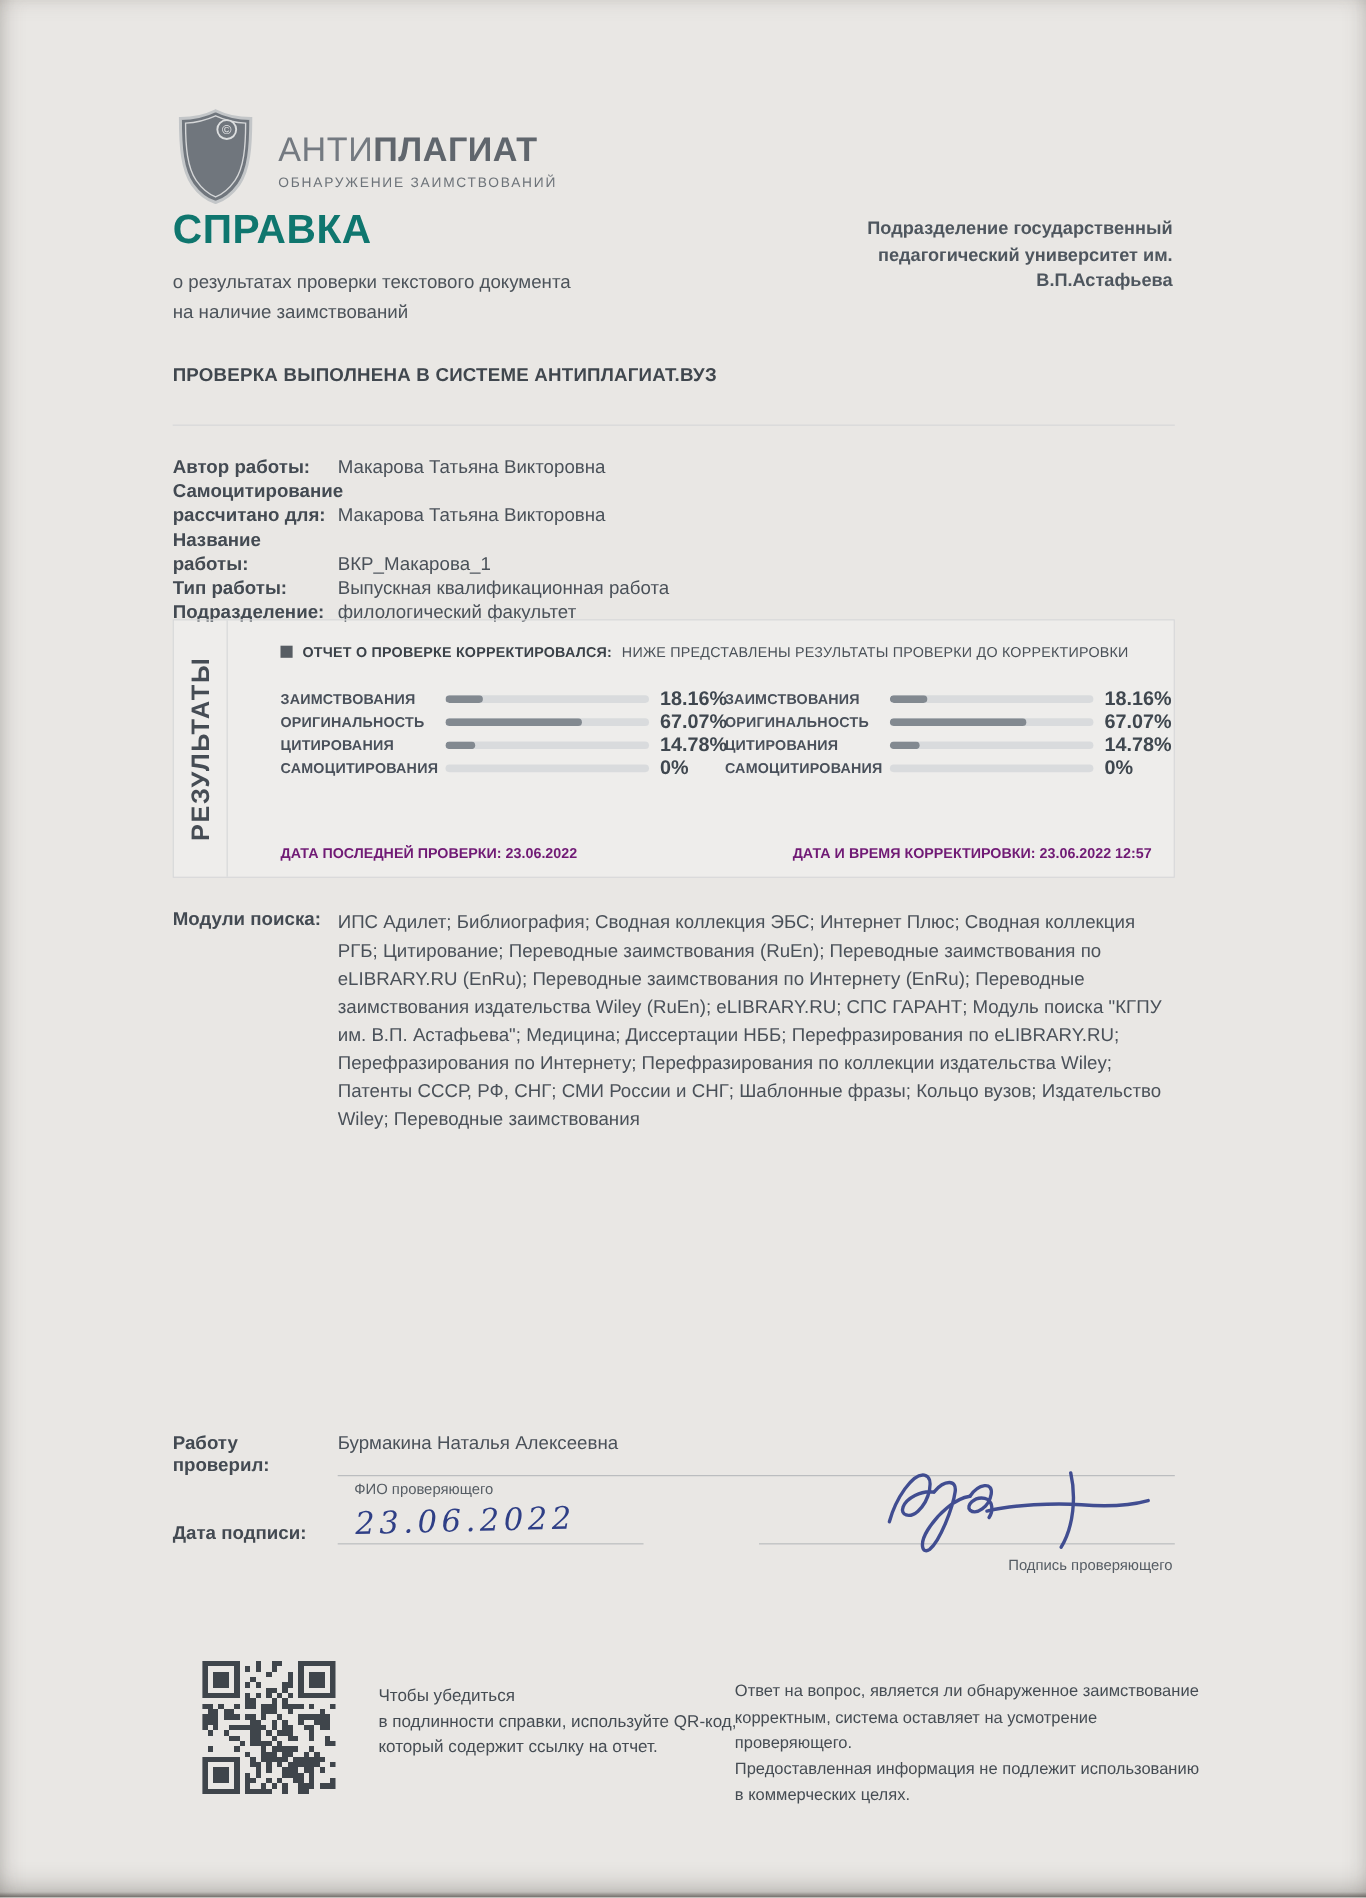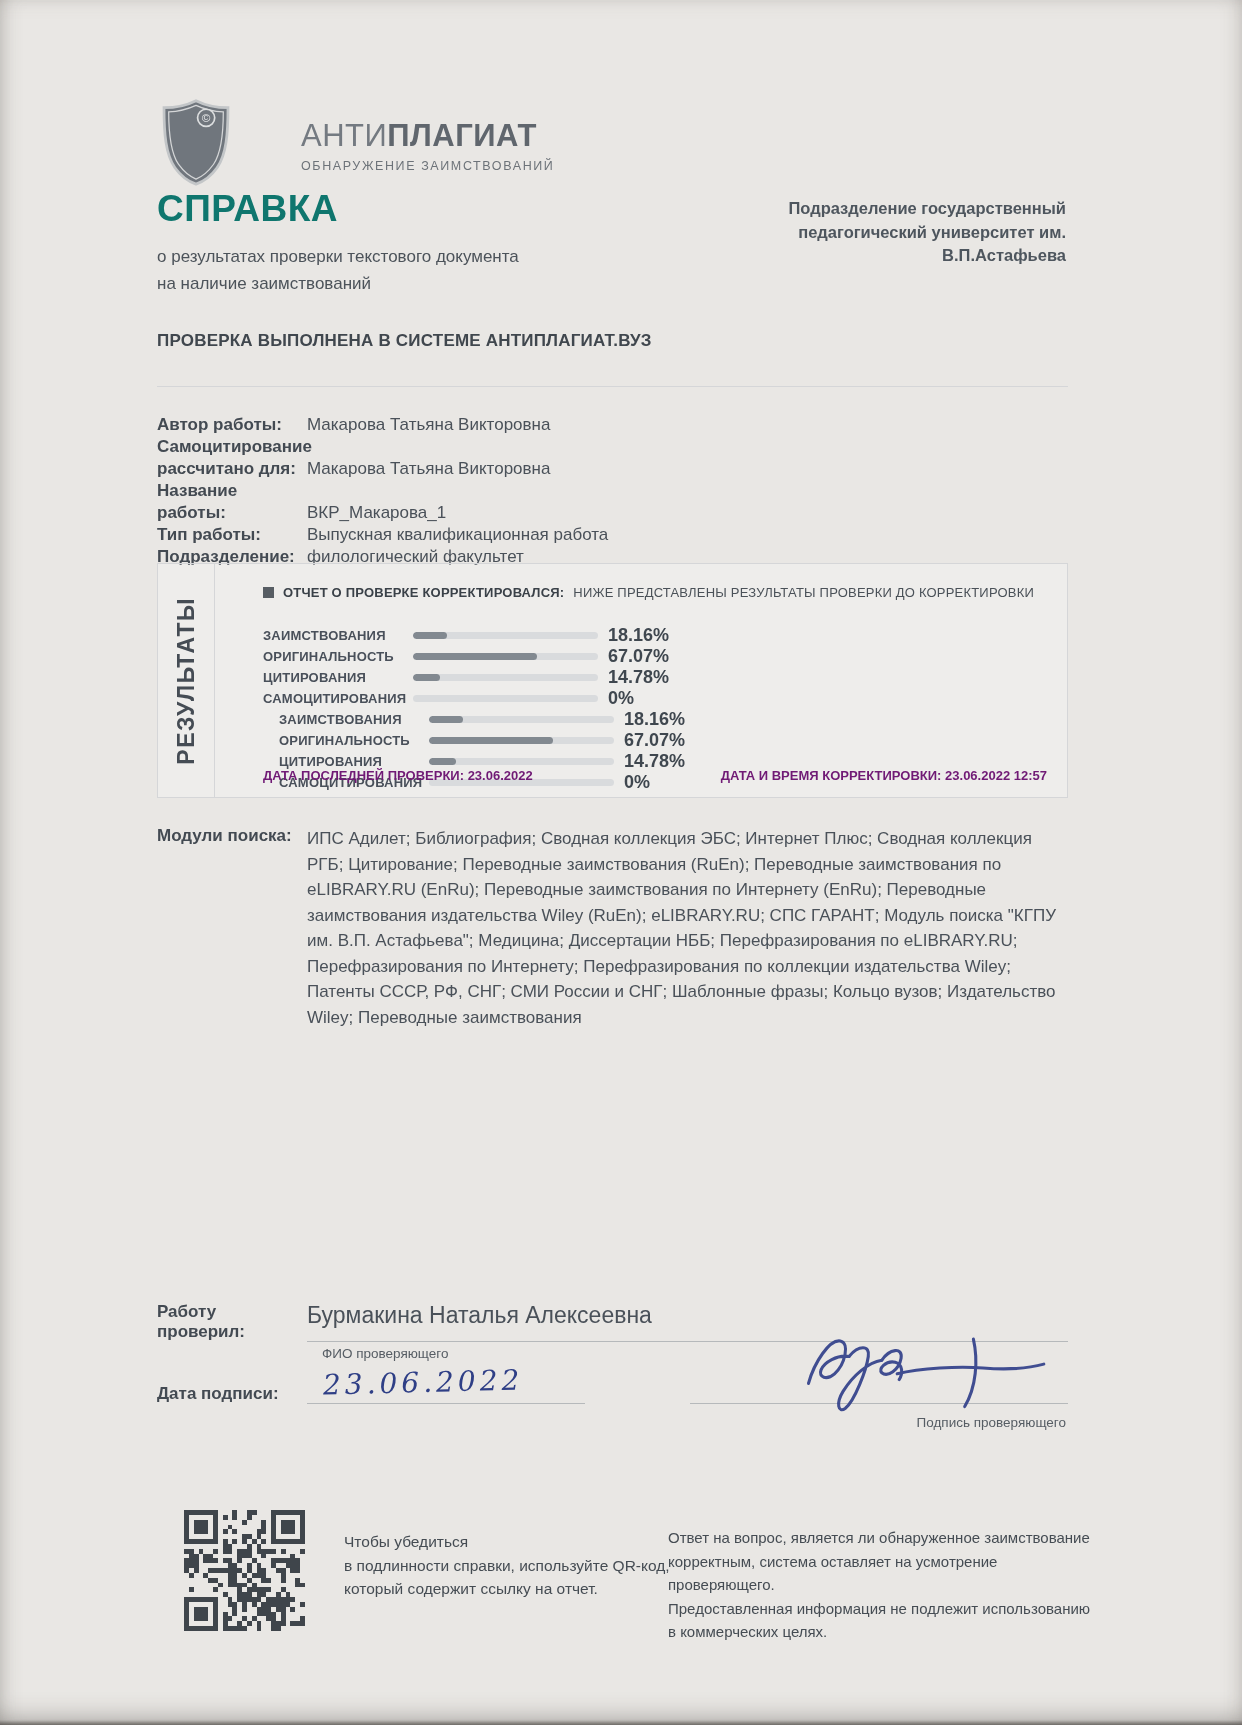--- a/index.html
+++ b/index.html
@@ -11,21 +11,21 @@
     box-shadow: inset 16px 0 22px -16px rgba(80,75,70,.30),
                 inset -16px 0 22px -16px rgba(80,75,70,.22),
                 inset 0 -20px 24px -14px rgba(55,50,45,.38),
                 inset 0 16px 20px -16px rgba(110,105,100,.16);
   }
   .scan-bottom { position:absolute; left:0; right:0; bottom:0; height:5px;
     background:linear-gradient(to bottom, rgba(40,36,32,0), rgba(40,36,32,.5)); }
 
   
   .logo { position:absolute; left:157px; top:98px; display:flex; gap:18px; align-items:flex-start; }
-  .wordmark { margin-top:20px;margin-left:48px; }
+  .wordmark { margin-top:20px; }
   .brand { font-size:31px; letter-spacing:.5px; white-space:nowrap; }
   .brand .b1 { font-weight:400; color:#747a81; }
   .brand .b2 { font-weight:700; color:#60666d; }
   .tagline { font-size:12.5px; color:#6d7379; letter-spacing:1.6px; margin-top:5px; white-space:nowrap; }
 
   
   .page-title { position:absolute; left:157px; top:188px; font-size:37px; font-weight:700; color:#0f766e; letter-spacing:.5px; }
   .subtitle { position:absolute; left:157px; top:243px; font-size:17px; line-height:27px; color:#4c535a; }
   .university { position:absolute; right:176px; top:197px; width:300px; text-align:right;
     font-size:16.5px; line-height:23.5px; font-weight:700; color:#4e565e; }
@@ -44,41 +44,41 @@
   .results-box { position:absolute; left:157px; right:174px; top:563px; height:235px;
     border:1px solid #d5d6d8; display:flex; background:rgba(255,255,255,.25); }
   .results-gutter { width:57px; border-right:1px solid #d5d6d8; display:flex; align-items:center; justify-content:center; }
   .results-vlabel { writing-mode:vertical-rl; transform:rotate(180deg); font-size:23px; font-weight:700;
     letter-spacing:1.5px; color:#454c54; white-space:nowrap; }
   .results-content { flex:1; padding:21px 20px 0 48px; position:relative; }
   .corrected-note { display:flex; align-items:center; gap:9px; font-size:13px; letter-spacing:.2px; white-space:nowrap; }
   .square-bullet { width:11px; height:11px; background:#575d63; flex:0 0 auto; }
   .cn-strong { font-weight:700; color:#3a4148; }
   .cn-rest { font-weight:400; color:#4a5158; }
-  .metrics { display:flex; margin-top:25px;flex-direction:column; }
+  .metrics { display:flex; margin-top:25px; }
   .mcol { width:388px; }
   .mcol + .mcol { margin-left:16px; flex:1; }
   .metric-row { display:grid; grid-template-columns:140px 185px 1fr; column-gap:10px; align-items:center; height:21px; }
   .metric-label { font-size:13px; font-weight:700; color:#49505a; letter-spacing:.2px; white-space:nowrap; }
   .metric-bar { display:block; height:7px; border-radius:4px; background:#d9dbdd; overflow:hidden; position:relative; }
   .metric-fill { display:block; height:100%; border-radius:4px; background:#828990; }
   .metric-value { font-size:18px; font-weight:700; color:#3f474f; white-space:nowrap; }
   .dates-row { position:absolute; left:48px; right:20px; bottom:14px; display:flex; justify-content:space-between;
     font-size:13px; font-weight:700; color:#701a75; }
 
   
   .modules { position:absolute; left:157px; right:174px; top:826px;
     display:grid; grid-template-columns:150px 1fr; }
   .modules-label { font-weight:700; font-size:17px; color:#434a52; }
   .modules-text { font-size:17px; line-height:25.5px; color:#4a5159; }
 
   
   .checked-row { position:absolute; left:157px; right:174px; top:1302px; display:grid; grid-template-columns:150px 1fr; }
   .row-label { font-weight:700; font-size:17px; color:#434a52; }
-  .field { border-bottom:1.5px solid #b6b9bb; padding:0 0 10px 0; font-size:23px; color:#4a5159; }
+  .field { border-bottom:1.5px solid #b6b9bb; padding:0 0 10px 0; font-size:17px; color:#4a5159; }
   .fio-caption { position:absolute; left:322px; top:1346px; font-size:13.5px; color:#565d64; }
   .date-row { position:absolute; left:157px; top:1368px; width:428px; display:grid; grid-template-columns:150px 278px; }
   .date-row .row-label { padding-top:16px; }
   .hand-field { border-bottom:1.5px solid #b6b9bb; height:36px; position:relative; }
   .handwritten { position:absolute; left:16px; top:-2px; font-family:"DejaVu Serif", serif; font-style:italic;
     font-size:28px; letter-spacing:4px; color:#2f3f86; transform:rotate(-1.5deg); white-space:nowrap; }
   .sign-line { position:absolute; left:690px; right:174px; top:1403px; border-top:1.5px solid #b6b9bb; }
   .signature-svg { position:absolute; left:795px; top:1320px; }
   .signature-caption { position:absolute; right:176px; top:1415px; font-size:13.5px; color:#565d64; }
 

